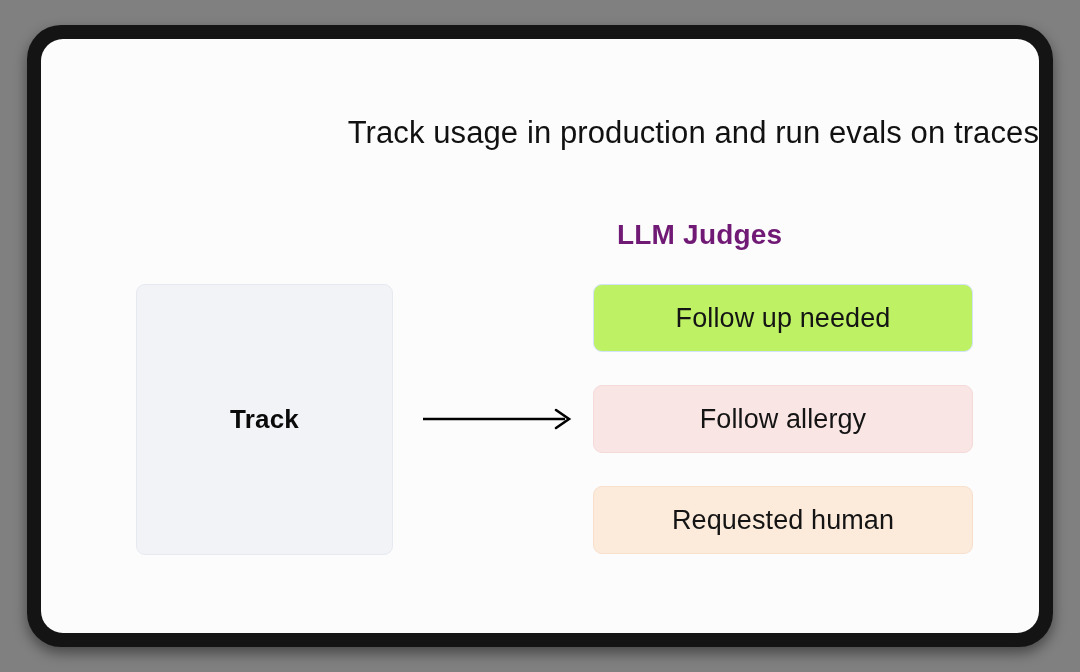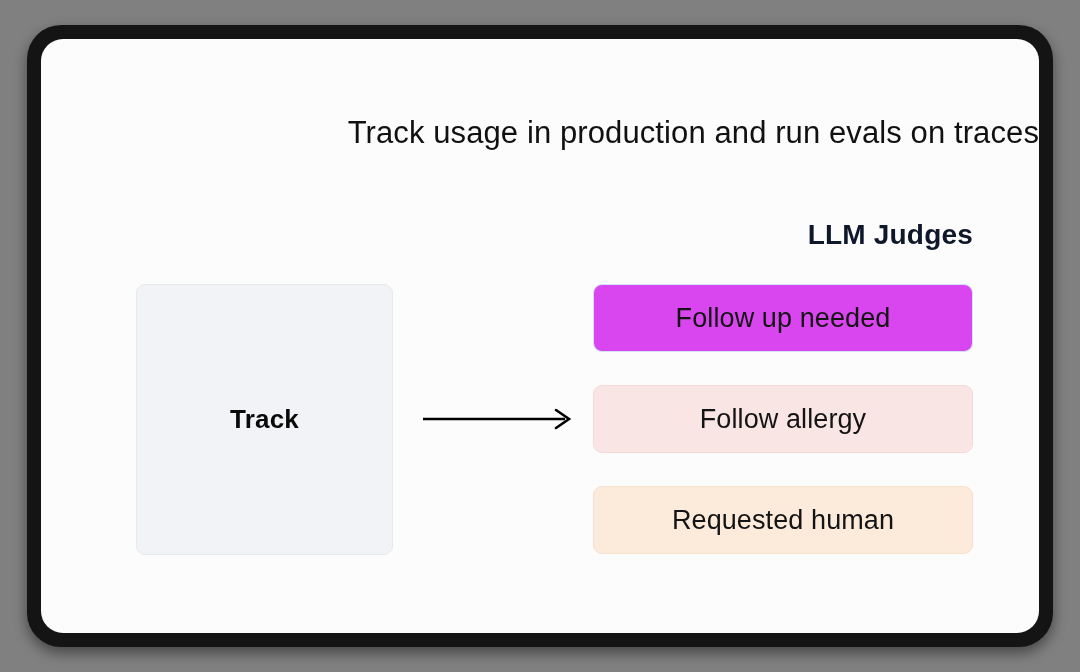--- a/index.html
+++ b/index.html
@@ -49,27 +49,27 @@
     text-align: right;
     font-size: 31px;
     font-weight: 400;
     color: #111111;
     letter-spacing: 0.1px;
     white-space: nowrap;
   }
 
   #judges-heading {
     position: absolute;
-    left: 552px;          
+    left: 576px;          
     top: 180px;
     width: 380px;
-    text-align: right;
+    text-align: left;
     font-size: 28px;
     font-weight: 700;
-    color: #0f172a;
+    color: #701a75;
     letter-spacing: 0.2px;
     white-space: nowrap;
   }
 
   
   #call-node {
     position: absolute;
     left: 95px;
     top: 245px;
     width: 257px;
@@ -140,21 +140,21 @@
       <span class="node-label">Track</span>
     </div>
 
     <svg id="flow-arrow" viewBox="0 0 152 28" aria-hidden="true">
       <line x1="2" y1="14" x2="144" y2="14" stroke="#000000" stroke-width="2.4" stroke-linecap="butt"></line>
       <polyline points="135,5 148,14 135,23" fill="none" stroke="#000000" stroke-width="2.6" stroke-linecap="round" stroke-linejoin="miter"></polyline>
     </svg>
 
     <div id="judge-list">
 
-      <div class="judge-box" style="background:#d946ef;border:1px solid #d2e3f8;">
+      <div class="judge-box" style="background:#bef264;border:1px solid #d2e3f8;">
         <span class="judge-label">Follow up needed</span>
       </div>
 
       <div class="judge-box" style="background:#fae5e5;border:1px solid #f5dada;">
         <span class="judge-label">Follow allergy</span>
       </div>
 
       <div class="judge-box" style="background:#fceadb;border:1px solid #f8e0cd;">
         <span class="judge-label">Requested human</span>
       </div>

